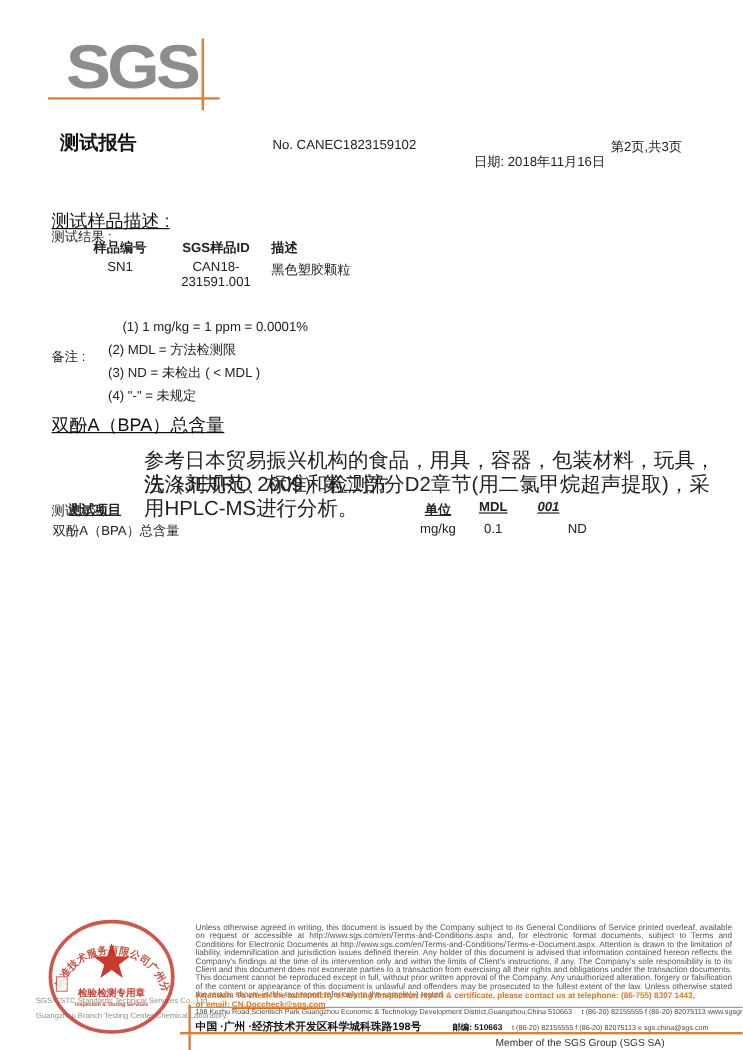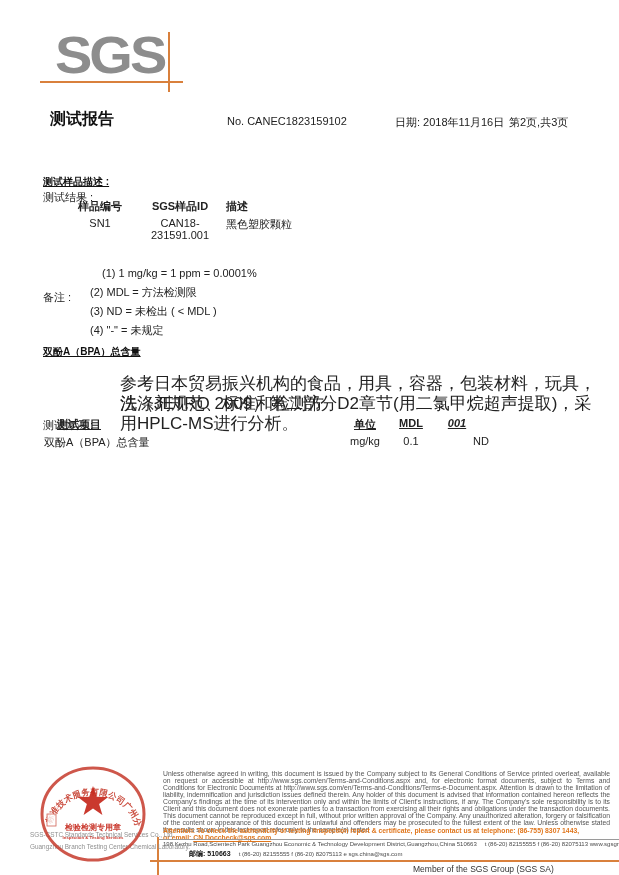--- a/index.html
+++ b/index.html
@@ -19,21 +19,21 @@
     color: #8d8d8d; line-height: 1;
     transform: scaleY(0.92);
   }
   .crop-h { height: 2px; background: #d9803c; }
   .crop-v { width: 2px; background: #d9803c; }
 
   .report-title { font-size: 16px; font-weight: 700; color: #111; }
   .hdr-txt { font-size: 11px; color: #222; padding-left: 12px; }
 
   .label { font-size: 11px; color: #222; margin-top: 44px; }
-  .label-b { font-size: 10px; font-weight: 700; color: #111; }
+  .label-b { font-size: 15px; font-weight: 400; color: #111; }
   .u { text-decoration: underline; }
   .cell { font-size: 11px; color: #222; }
   .cell-c { text-align: center; display: inline-block; }
   .hdr-b { font-weight: 700; }
   .ital { font-style: italic; }
 
   .note-line { font-size: 11px; color: #222; line-height: 19px; }
   .method-text { font-size: 17px; color: #222; line-height: 20px; }
 
   
@@ -58,21 +58,21 @@
 </style>
 </head>
 <body>
 
 <div class="abs sgs-logo" style="left:55px; top:28px;">SGS</div>
 <div class="abs crop-h" style="left:40px; top:81px; width:143px;"></div>
 <div class="abs crop-v" style="left:168px; top:32px; height:60px;"></div>
 
 <div class="abs report-title" style="left:50px; top:109px;">测试报告</div>
 <div class="abs hdr-txt" style="left:215px; top:115px;">No. CANEC1823159102</div>
-<div class="abs hdr-txt" style="left:383px; top:115px;">日期: 2018年11月16日</div>
+<div class="abs hdr-txt" style="left:383px; top:127px;">日期: 2018年11月16日</div>
 <div class="abs hdr-txt" style="left:497px; top:115px;">第2页,共3页</div>
 
 <div class="abs label" style="left:43px; top:146px;">测试结果 :</div>
 
 <div class="abs label-b u" style="left:43px; top:175px;">测试样品描述 :</div>
 
 <div class="abs cell hdr-b cell-c" style="left:58px; top:199px; width:84px;">样品编号</div>
 <div class="abs cell hdr-b cell-c" style="left:134px; top:199px; width:92px;">SGS样品ID</div>
 <div class="abs cell hdr-b" style="left:226px; top:199px;">描述</div>
 
@@ -110,20 +110,21 @@
 </div>
 
 <div class="abs rule-thin" style="left:157px; top:839px; width:462px;"></div>
 
 <div class="abs addr-row" style="left:163px; top:841px; width:450px;">
   <span class="addr-en">198 Kezhu Road,Scientech Park Guangzhou Economic &amp; Technology Development District,Guangzhou,China 510663</span>
   <span class="addr-en-contact">t (86-20) 82155555   f (86-20) 82075113   www.sgsgroup.com.cn</span>
 </div>
 
 <div class="abs addr-row" style="left:163px; top:849px; width:450px;">
+  <span class="addr-cn">中国 ·广州 ·经济技术开发区科学城科珠路198号</span>
   <span class="addr-postal">邮编: 510663</span>
   <span class="addr-cn-contact">t (86-20) 82155555   f (86-20) 82075113   e  sgs.china@sgs.com</span>
 </div>
 
 <div class="abs rule-orange" style="left:150px; top:860px; width:469px;"></div>
 <div class="abs crop-v" style="left:157px; top:837px; height:38px;"></div>
 
 <div class="abs member" style="left:413px; top:864px;">Member of the SGS Group (SGS SA)</div>
 
 <div class="abs company-line" style="left:30px; top:831px;">SGS-CSTC Standards Technical Services Co., Ltd.</div>

